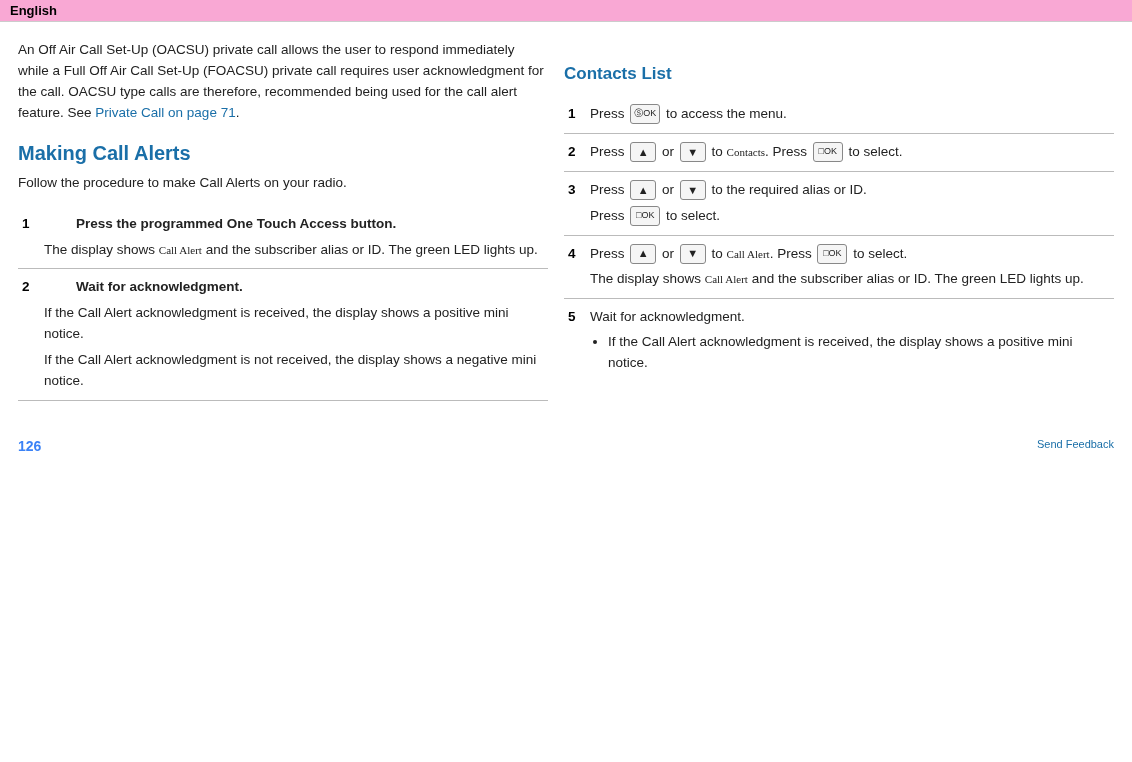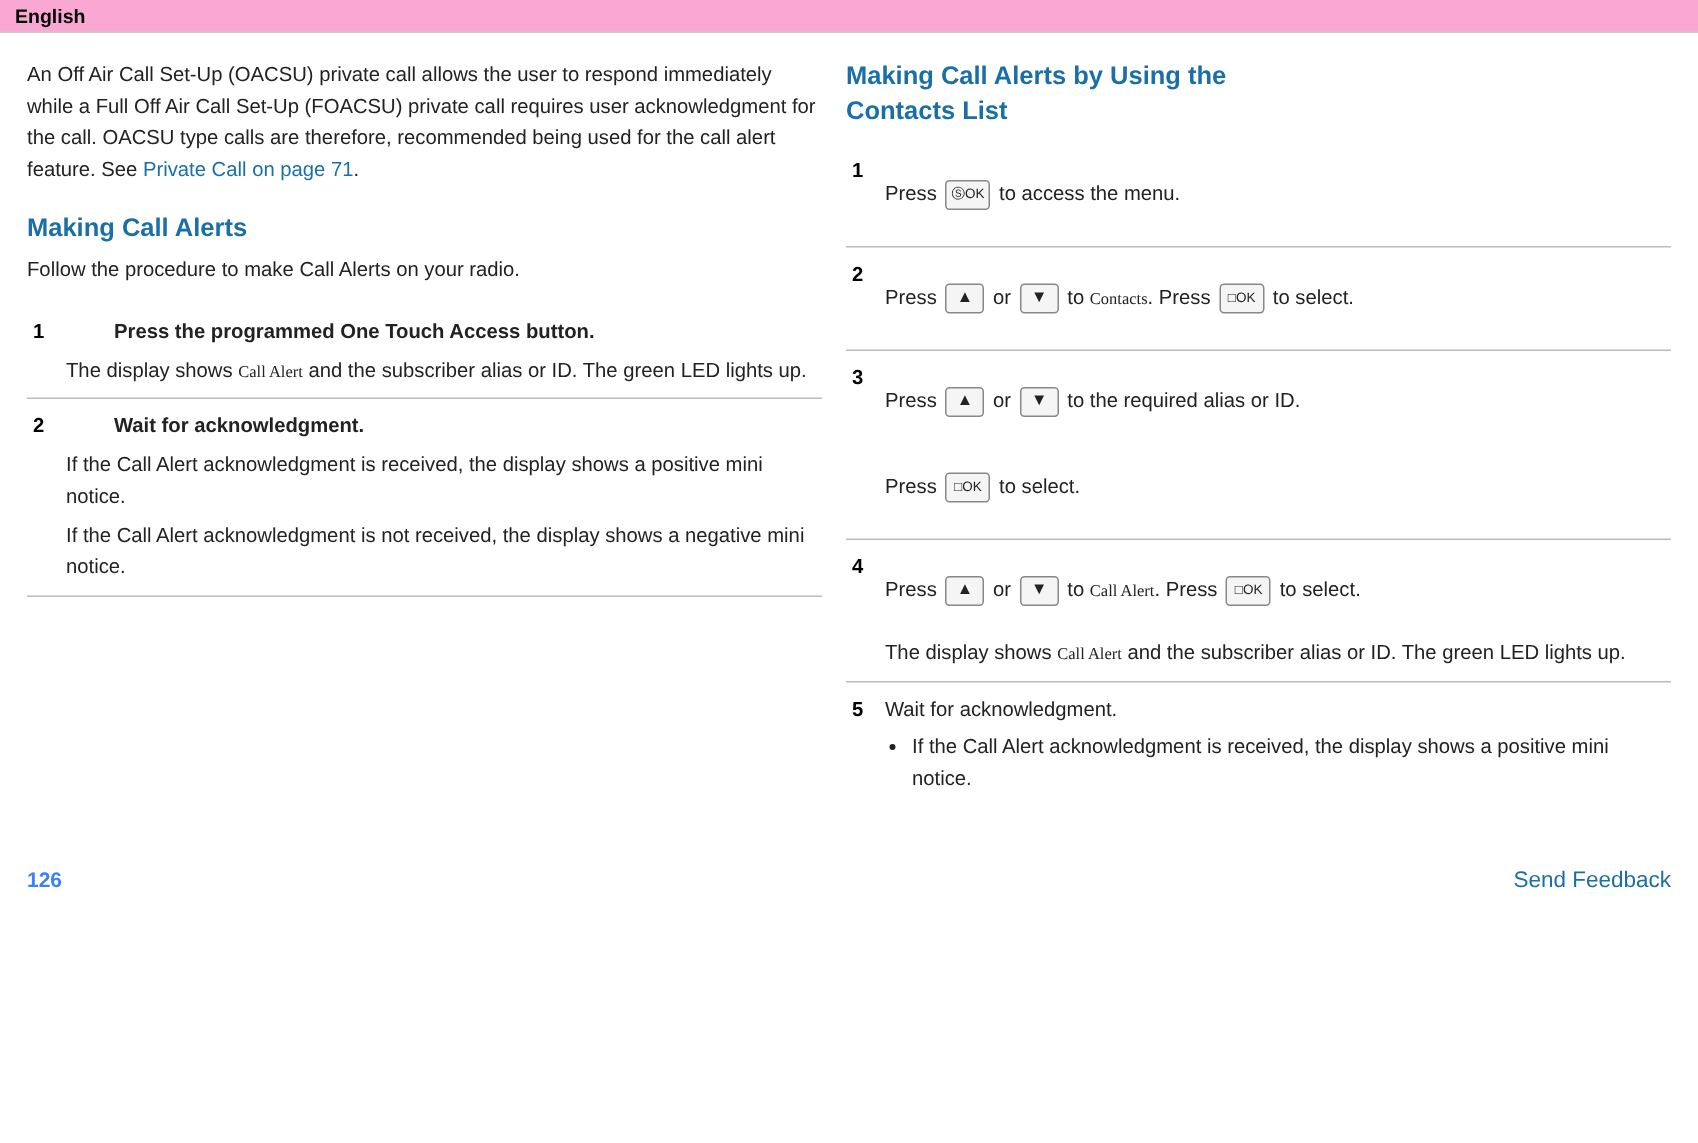--- a/index.html
+++ b/index.html
@@ -47,21 +47,21 @@
       margin-bottom: 18px;
     }
 
     .intro-text a, .link-blue {
       color: #1a6fa8;
       text-decoration: none;
     }
 
     .section-heading {
       color: #1a6fa8;
-      font-size: 17px;
+      font-size: 20px;
       font-weight: bold;
       margin-bottom: 8px;
       margin-top: 6px;
     }
 
     .section-heading-large {
       color: #1a6fa8;
       font-size: 17px;
       font-weight: bold;
       margin-bottom: 10px;
@@ -116,21 +116,21 @@
       display: inline-flex;
       align-items: center;
       justify-content: center;
       border: 1.5px solid #888;
       border-radius: 3px;
       width: 26px;
       height: 20px;
       font-size: 11px;
       background: #f5f5f5;
       vertical-align: middle;
-      margin: 16px 2px;
+      margin: 0 2px;
     }
 
     .btn-ok {
       font-size: 9px;
       width: 30px;
       height: 20px;
     }
 
     
     #page-footer {
@@ -142,21 +142,21 @@
     }
 
     #page-num {
       font-size: 14px;
       font-weight: bold;
       color: #3b82f6;
     }
 
     #send-feedback {
       color: #1a6fa8;
-      font-size: 15px;
+      font-size: 11px;
       text-decoration: none;
     }
 
     .bullet-list {
       margin-left: 18px;
       margin-top: 4px;
     }
 
     .bullet-list li {
       list-style-type: disc;
@@ -217,21 +217,21 @@
 
         <tr class="no-border-bottom">
           <td colspan="2" style="padding: 0; border-bottom: 1px solid #bbb; height: 1px;"></td>
         </tr>
       </tbody>
     </table>
   </div>
 
   <div id="right-col">
     <h2 class="section-heading-large">
-      <span>Making Call Alerts by Using the</span><br>
+      <br>
       <span>Contacts List</span>
     </h2>
 
 
     <table class="steps-table">
       <tbody>
 
         <tr>
           <td class="step-num">1</td>
           <td class="step-content">

